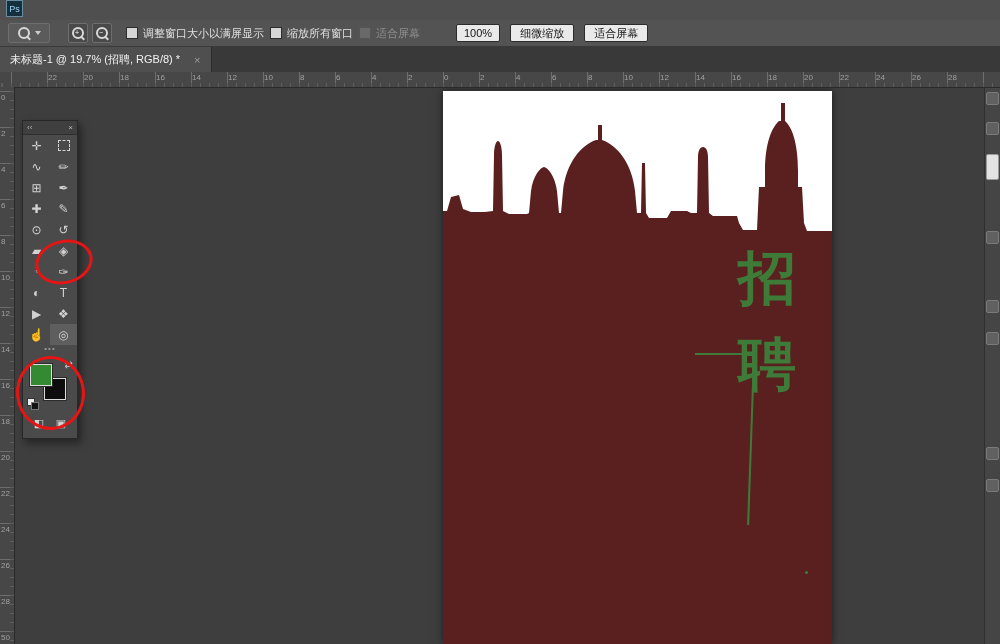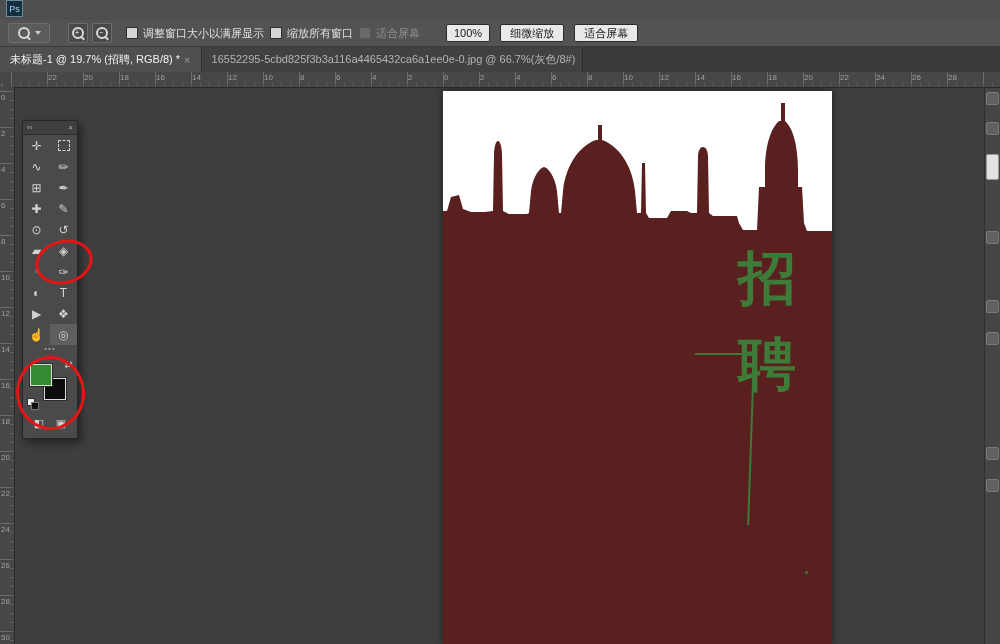--- a/index.html
+++ b/index.html
@@ -26,25 +26,25 @@
   .mag-circle{position:absolute;left:0;top:0;width:8px;height:8px;border:2px solid #d8d8d8;border-radius:50%}
   .mag-handle{position:absolute;width:5px;height:2px;background:#d8d8d8;left:8px;top:10px;transform:rotate(45deg)}
   .mag-sign{position:absolute;left:1px;top:1px;width:9px;text-align:center;font-size:7px;line-height:9px;color:#fff}
   .checkboxes{display:flex;align-items:center;gap:6px;margin-left:4px}
   .checkbox-group{display:flex;align-items:center;gap:5px;color:#e0e0e0}
   .cb{width:10px;height:10px;background:#d6d6d6;border:1px solid #2e2e2e}
   .checkbox-group.disabled{color:#8e8e8e}
   .checkbox-group.disabled .cb{background:#696969;border-color:#555}
   .light-btn{background:#e9e9e9;color:#141414;border:1px solid #2b2b2b;height:16px;border-radius:2px;
              display:flex;align-items:center;justify-content:center;padding:0 9px;white-space:nowrap}
-  .zoom-value{margin-left:16px;padding:0 7px}
+  .zoom-value{margin-left:26px;padding:0 7px}
 
   
   .tabbar{position:absolute;top:46px;left:0;right:0;height:26px;background:#393939;display:flex;align-items:flex-end;z-index:20}
-  .tab{height:25px;display:flex;align-items:center;gap:4px;padding:0 10px;background:#414141;color:#b3b3b3;
+  .tab{height:25px;display:flex;align-items:center;gap:14px;padding:0 10px;background:#414141;color:#b3b3b3;
        border-right:1px solid #2c2c2c;white-space:nowrap;max-width:360px;overflow:hidden}
   .tab.active{background:#4f4f4f;color:#f2f2f2}
   .tab-close{color:#9a9a9a;font-size:11px}
 
   
   .ruler-h{position:absolute;top:72px;left:0;right:0;height:15px;background:#474747;border-bottom:1px solid #2a2a2a;z-index:15;
     background-image:repeating-linear-gradient(90deg,#6d6d6d 0 1px,transparent 1px 36px);background-position:11px 0}
   .ruler-h::after{content:"";position:absolute;left:0;right:0;bottom:0;height:4px;
     background-image:repeating-linear-gradient(90deg,#5d5d5d 0 1px,transparent 1px 9px);background-position:2px 0}
   .ruler-h .nums,.ruler-v .nums{position:absolute;inset:0}
@@ -153,24 +153,20 @@
   </div>
   <div class="light-btn zoom-value">100%</div>
   <div class="light-btn">细微缩放</div>
   <div class="light-btn">适合屏幕</div>
 </div>
 
 <div class="tabbar">
   <div class="tab active">
       <span class="tab-title">未标题-1 @ 19.7% (招聘, RGB/8) *</span>
       <span class="tab-close">×</span>
-    </div>
-    <div class="tab">
-      <span class="tab-title">16552295-5cbd825f3b3a116a4465432ca6a1ee0e-0.jpg @ 66.7%(灰色/8#)</span>
-
     </div>
 </div>
 
 <div class="ruler-h">
   <div class="nums">
     <span class="rn" style="left: 48px;">22</span>
       <span class="rn" style="left: 84px;">20</span>
       <span class="rn" style="left: 120px;">18</span>
       <span class="rn" style="left: 156px;">16</span>
       <span class="rn" style="left: 192px;">14</span>

